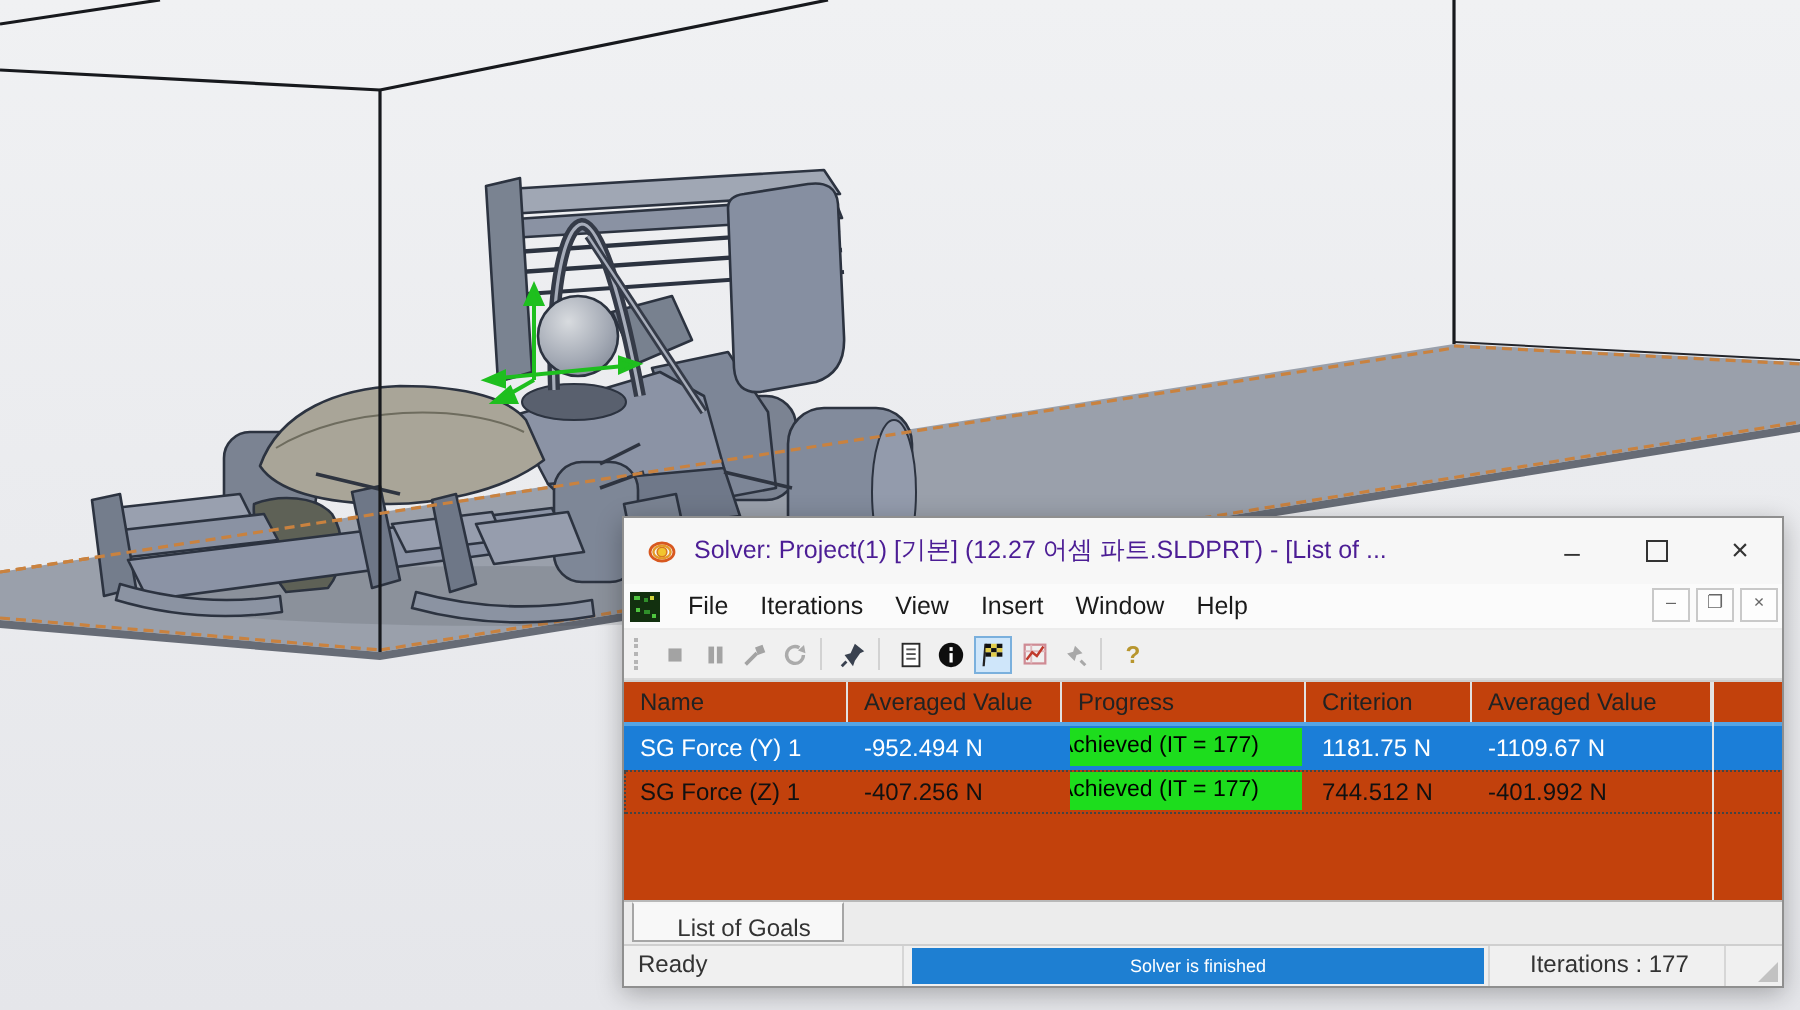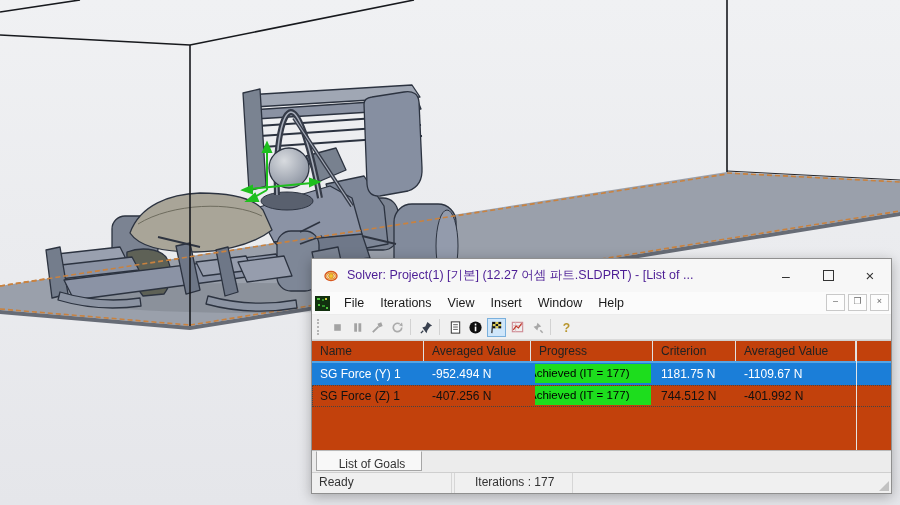--- a/index.html
+++ b/index.html
@@ -337,20 +337,21 @@
           <rect x="4" y="5" width="3.3" height="3" fill="#e2cd49"></rect>
             <rect x="7.3" y="5" width="3.3" height="3" fill="#111"></rect>
             <rect x="10.6" y="5" width="3.3" height="3" fill="#e2cd49"></rect>
         </svg>
         <span>List of Goals</span>
       </div>
     </div>
 
     <div class="statusbar">
       <div class="sb-ready">Ready</div>
+      <div class="sb-bar">Solver is finished</div>
       <div class="sb-iter">Iterations : 177</div>
       <div class="sb-grip">
         <div class="grip"></div>
       </div>
     </div>
 
   </div>
 </div>
 
 </body></html>

